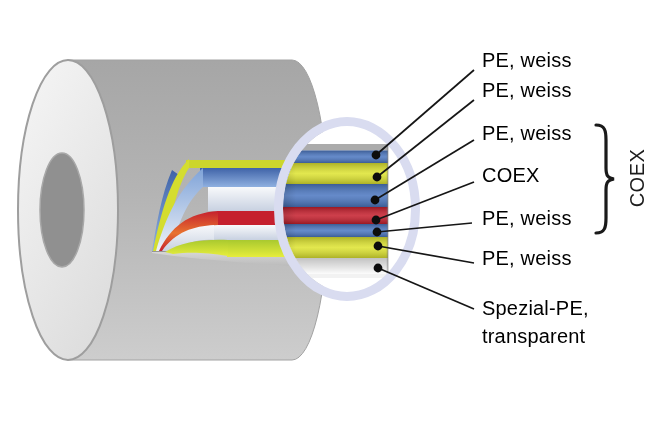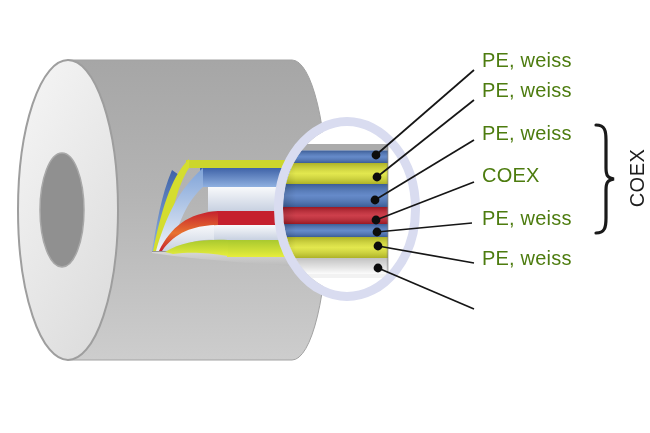--- a/index.html
+++ b/index.html
@@ -3,21 +3,21 @@
 <meta charset="utf-8">
 <style>
   html,body{margin:0;padding:0;background:#ffffff;}
   .stage{
     position:relative;width:650px;height:433px;background:#ffffff;
     overflow:hidden;font-family:"Liberation Sans",sans-serif;
   }
   .stage svg{position:absolute;left:0;top:0;}
   .layer-label{
     position:absolute;left:482px;font-size:20px;line-height:24px;
-    color:#4d7c0f;white-space:nowrap;letter-spacing:0.2px;
+    color:#000000;white-space:nowrap;letter-spacing:0.2px;
   }
   .layer-label.two-line{line-height:28px;}
   .coex-label{
     position:absolute;left:607px;top:167px;width:60px;height:22px;
     font-size:20px;color:#1c1c1c;text-align:center;letter-spacing:0.5px;
     transform:rotate(-90deg);transform-origin:center center;
   }
 </style>
 </head>
 <body>
@@ -150,15 +150,19 @@
 
   <path d="M596,125 C605,125 606,131 606,140 L606,168 C606,176 608,178 614,179 C608,180 606,182 606,190 L606,218 C606,227 605,233 596,233" fill="none" stroke="#1a1a1a" stroke-width="3.2" stroke-linecap="round"></path>
 </svg>
 
 <div class="layer-label" style="top:48px">PE, weiss</div>
 <div class="layer-label" style="top:78px">PE, weiss</div>
 <div class="layer-label" style="top:121px">PE, weiss</div>
 <div class="layer-label" style="top:163px">COEX</div>
 <div class="layer-label" style="top:206px">PE, weiss</div>
 <div class="layer-label" style="top:246px">PE, weiss</div>
+<div class="layer-label two-line" style="top:294px">
+  <span>Spezial-PE,</span><br>
+  <span>transparent</span>
+</div>
 <div class="coex-label">COEX</div>
 
 </div>
 
 </body></html>

